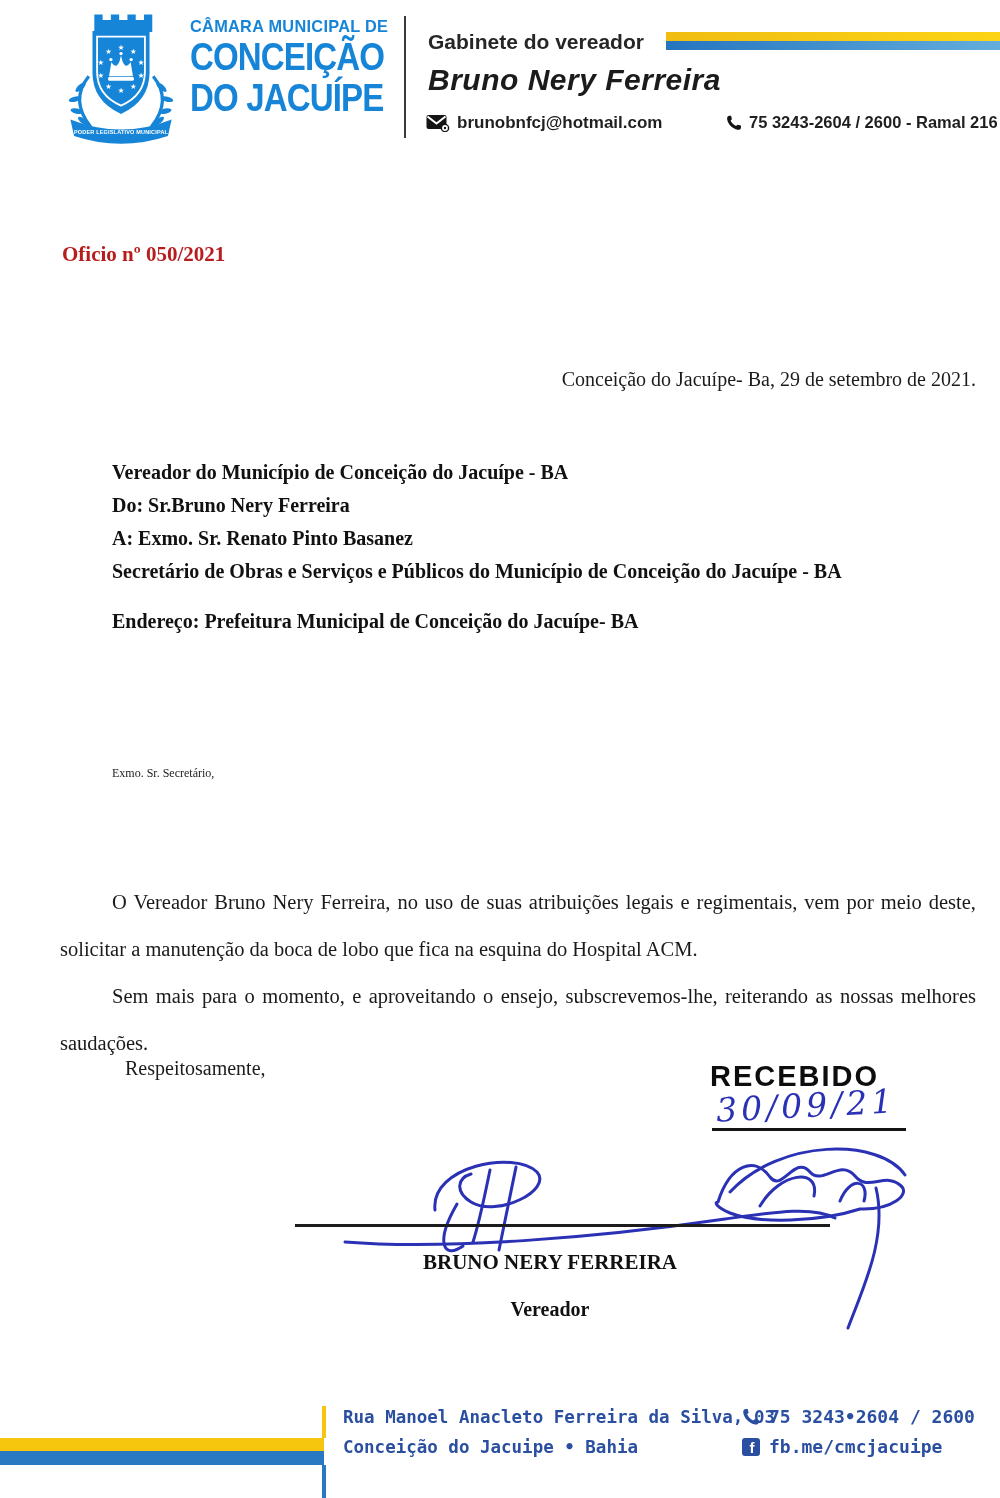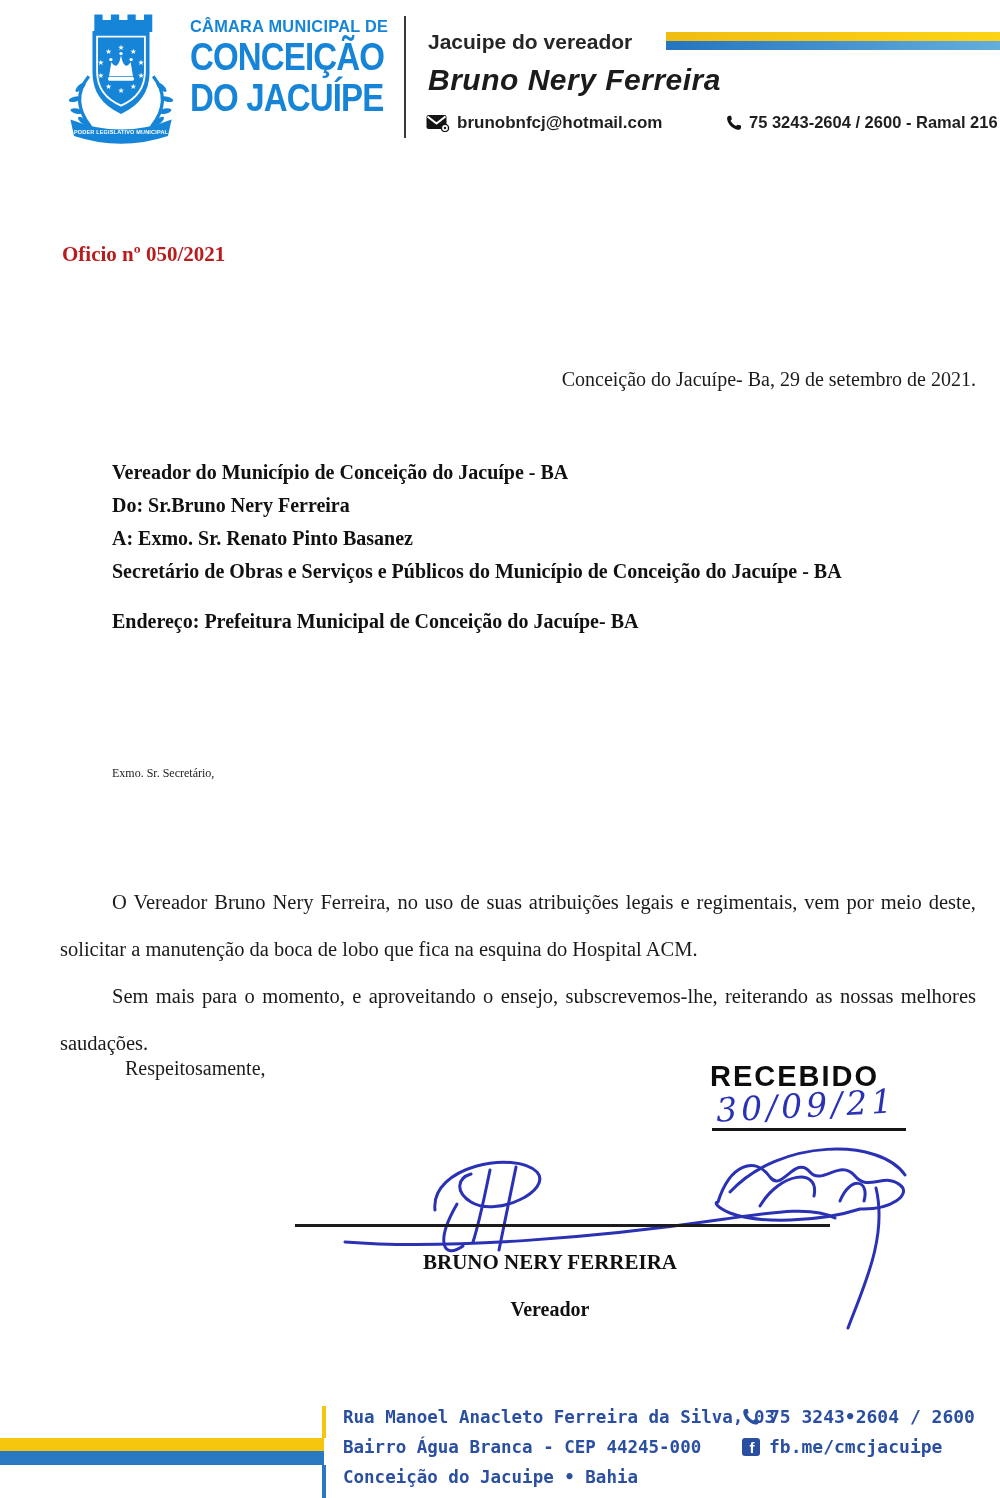--- a/index.html
+++ b/index.html
@@ -111,21 +111,21 @@
   </svg>
 
   <div class="abs org-text">
     <div class="org-line1">CÂMARA MUNICIPAL DE</div>
     <div class="org-line2">CONCEIÇÃO</div>
     <div class="org-line3">DO JACUÍPE</div>
   </div>
 
   <div class="abs hdr-divider"></div>
 
-  <div class="abs office-label">Jacuipe do vereador</div>
+  <div class="abs office-label">Gabinete do vereador</div>
   <div class="abs hdr-stripe-y"></div>
   <div class="abs hdr-stripe-b"></div>
   <div class="abs councilman">Bruno Nery Ferreira</div>
 
   <div class="abs hdr-row hdr-email">
     <span class="icon">
       <svg width="24" height="18" viewBox="0 0 24 18">
         <rect x="0.5" y="1" width="20" height="14" rx="2" fill="#141414"></rect>
         <path d="M1.5,2.5 L10.5,9.5 L19.5,2.5" stroke="#ffffff" stroke-width="2" fill="none"></path>
         <circle cx="19" cy="14" r="3.6" fill="#ffffff" stroke="#141414" stroke-width="1.4"></circle>
@@ -191,21 +191,20 @@
   <div class="abs signer-name">BRUNO NERY FERREIRA</div>
   <div class="abs signer-role">Vereador</div>
 
   <div class="abs ftr-stripe-y"></div>
   <div class="abs ftr-stripe-b"></div>
   <div class="abs ftr-vline-y"></div>
   <div class="abs ftr-vline-b"></div>
 
   <div class="abs ftr-col ftr-address">
     <div>Rua Manoel Anacleto Ferreira da Silva, 03</div>
-    <div>Bairro Água Branca - CEP 44245-000</div>
     <div>Conceição do Jacuipe • Bahia</div>
   </div>
 
   <div class="abs ftr-col ftr-contacts">
     <div class="ftr-row">
       <span class="icon">
         <svg width="18" height="18" viewBox="0 0 16 16">
           <path d="M3.4,0.8 C1.9,0.8 0.9,2.3 1.1,4.1 C1.9,9.4 6.4,13.9 11.7,14.7 C13.5,14.9 15,13.9 15,12.4 L15,10.6 L11.4,9.8 L10.1,11.1 C7.7,10.1 5.6,8 4.6,5.6 L5.9,4.3 L5.1,0.8 Z" fill="#2b4fa0"></path>
         </svg>
       </span>

